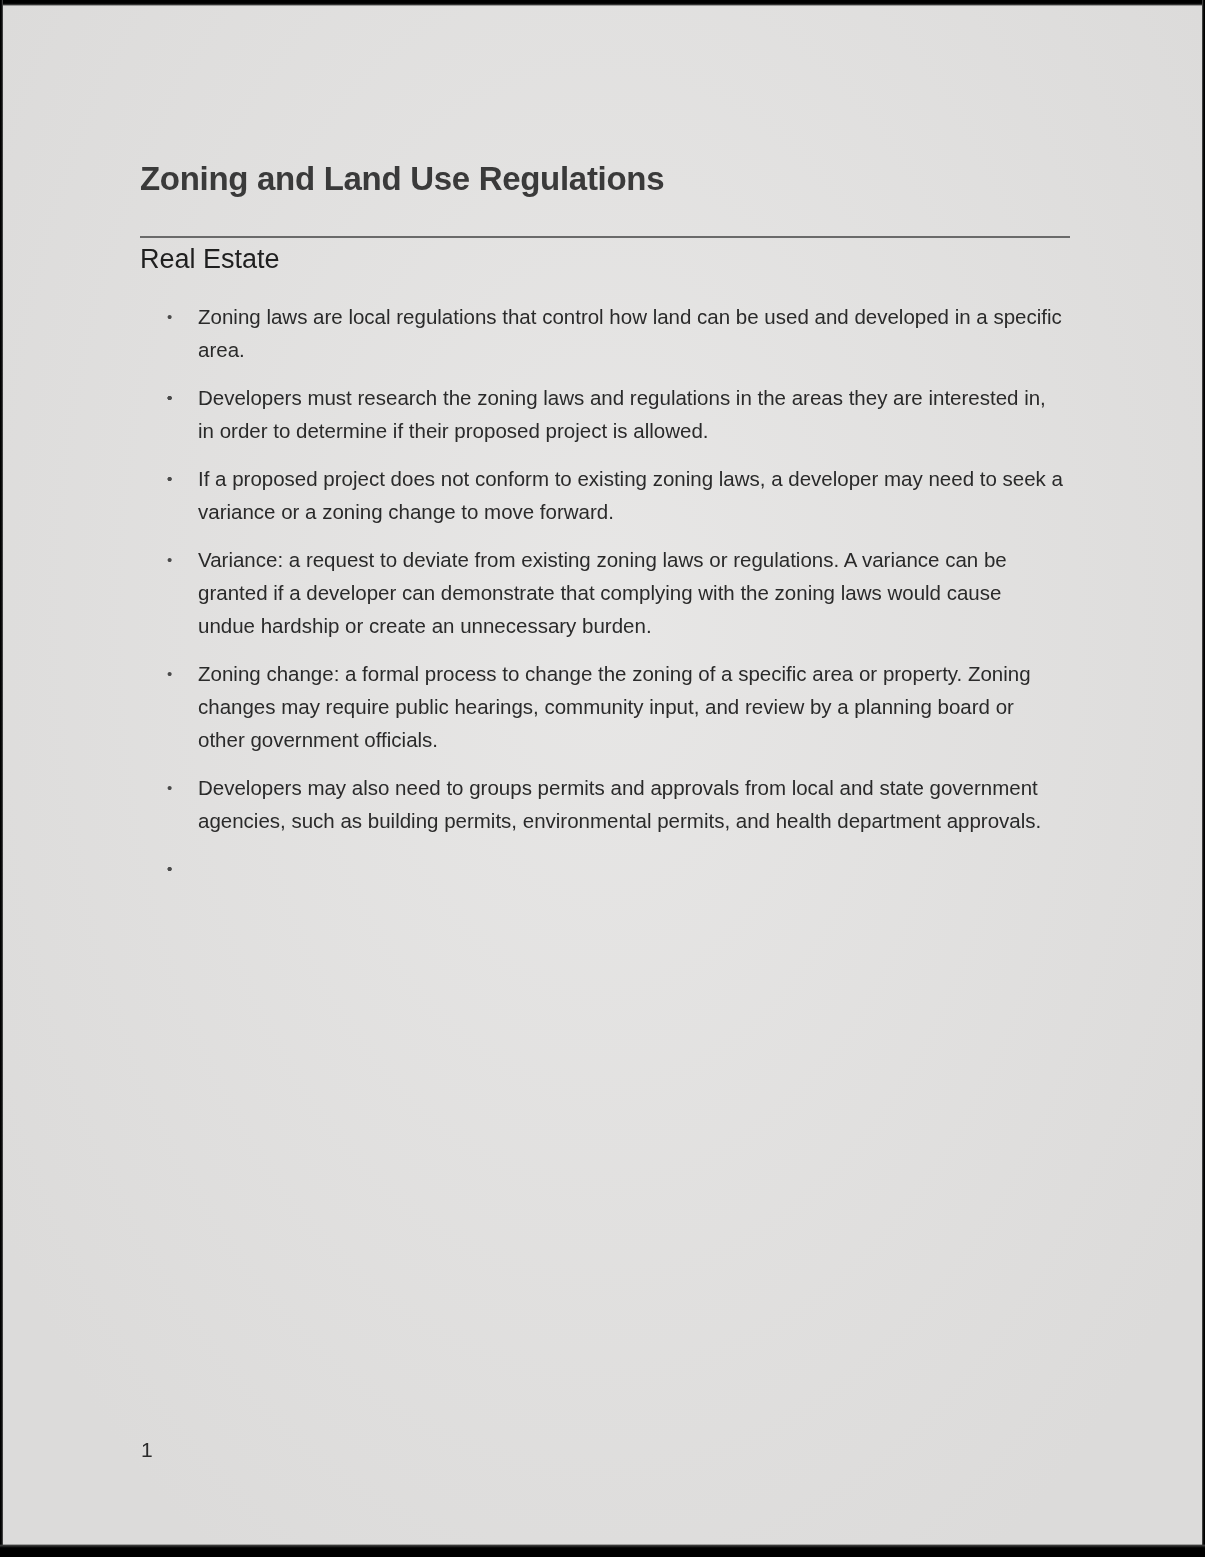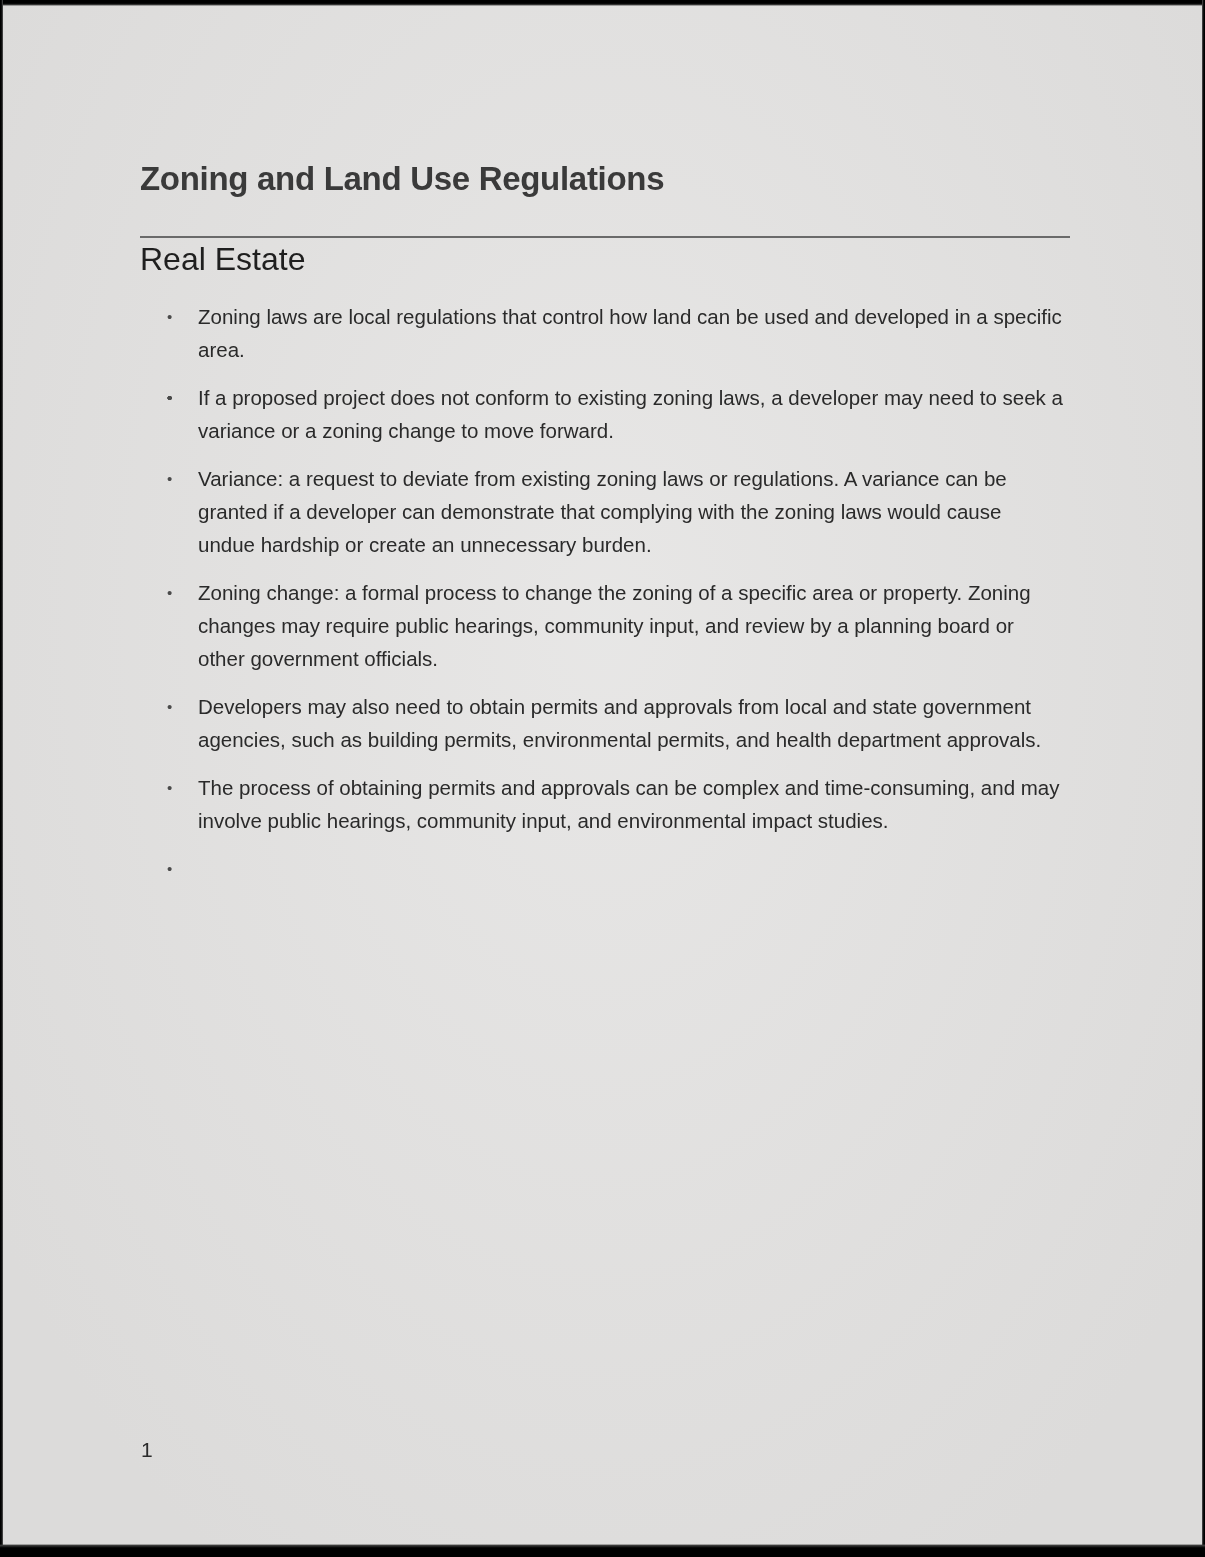--- a/index.html
+++ b/index.html
@@ -52,21 +52,21 @@
     top: 236px;
     width: 930px;
     height: 2px;
     background: var(--divider-color);
     border: none;
   }
   .section-heading {
     position: absolute;
     left: 140px;
     top: 245px;
-    font-size: 32px;
+    font-size: 27px;
     line-height: 28px;
     font-weight: normal;
     color: #1f1f1f;
   }
   .bullet-list {
     position: absolute;
     left: 140px;
     top: 300px;
     width: 924px;
     list-style: none;
@@ -108,24 +108,24 @@
   <h1 class="doc-title">Zoning and Land Use Regulations</h1>
 
   <div class="divider"></div>
 
   <h2 class="section-heading">Real Estate</h2>
 
   <ul class="bullet-list">
       <li class="bullet-item"><span class="dot">•</span><span class="bullet-text">Zoning laws are local regulations that control how land can be used and developed in a specific area.</span></li>
       <li class="bullet-item"><span class="dot">•</span></li>
       <li class="bullet-item"><span class="dot">•</span></li>
-      <li class="bullet-item"><span class="dot">•</span></li>
+      <li class="bullet-item"><span class="dot">•</span><span class="bullet-text">Developers must research the zoning laws and regulations in the areas they are interested in, in order to determine if their proposed project is allowed.</span></li>
       <li class="bullet-item"><span class="dot">•</span></li>
       <li class="bullet-item"><span class="dot">•</span><span class="bullet-text">If a proposed project does not conform to existing zoning laws, a developer may need to seek a variance or a zoning change to move forward.</span></li>
       <li class="bullet-item"><span class="dot">•</span><span class="bullet-text">Variance: a request to deviate from existing zoning laws or regulations. A variance can be granted if a developer can demonstrate that complying with the zoning laws would cause undue hardship or create an unnecessary burden.</span></li>
       <li class="bullet-item"><span class="dot">•</span><span class="bullet-text">Zoning change: a formal process to change the zoning of a specific area or property. Zoning changes may require public hearings, community input, and review by a planning board or other government officials.</span></li>
-      <li class="bullet-item"><span class="dot">•</span><span class="bullet-text">Developers may also need to obtain permits and approvals from local and state government agencies, such as building permits, environmental permits, and health department approvals.</span></li>
-      <li class="bullet-item"><span class="dot">•</span><span class="bullet-text">The process of obtaining permits and approvals can be complex and time-consuming, and may involve public hearings, community input, and environmental impact studies.</span></li>
+      <li class="bullet-item"><span class="dot">•</span><span class="bullet-text">Developers may also need to groups permits and approvals from local and state government agencies, such as building permits, environmental permits, and health department approvals.</span></li>
+      <li class="bullet-item"><span class="dot">•</span></li>
       <li class="bullet-item"><span class="dot">•</span></li>
     </ul>
 
   <div class="page-number">1</div>
 </div>
 
 </body></html>

